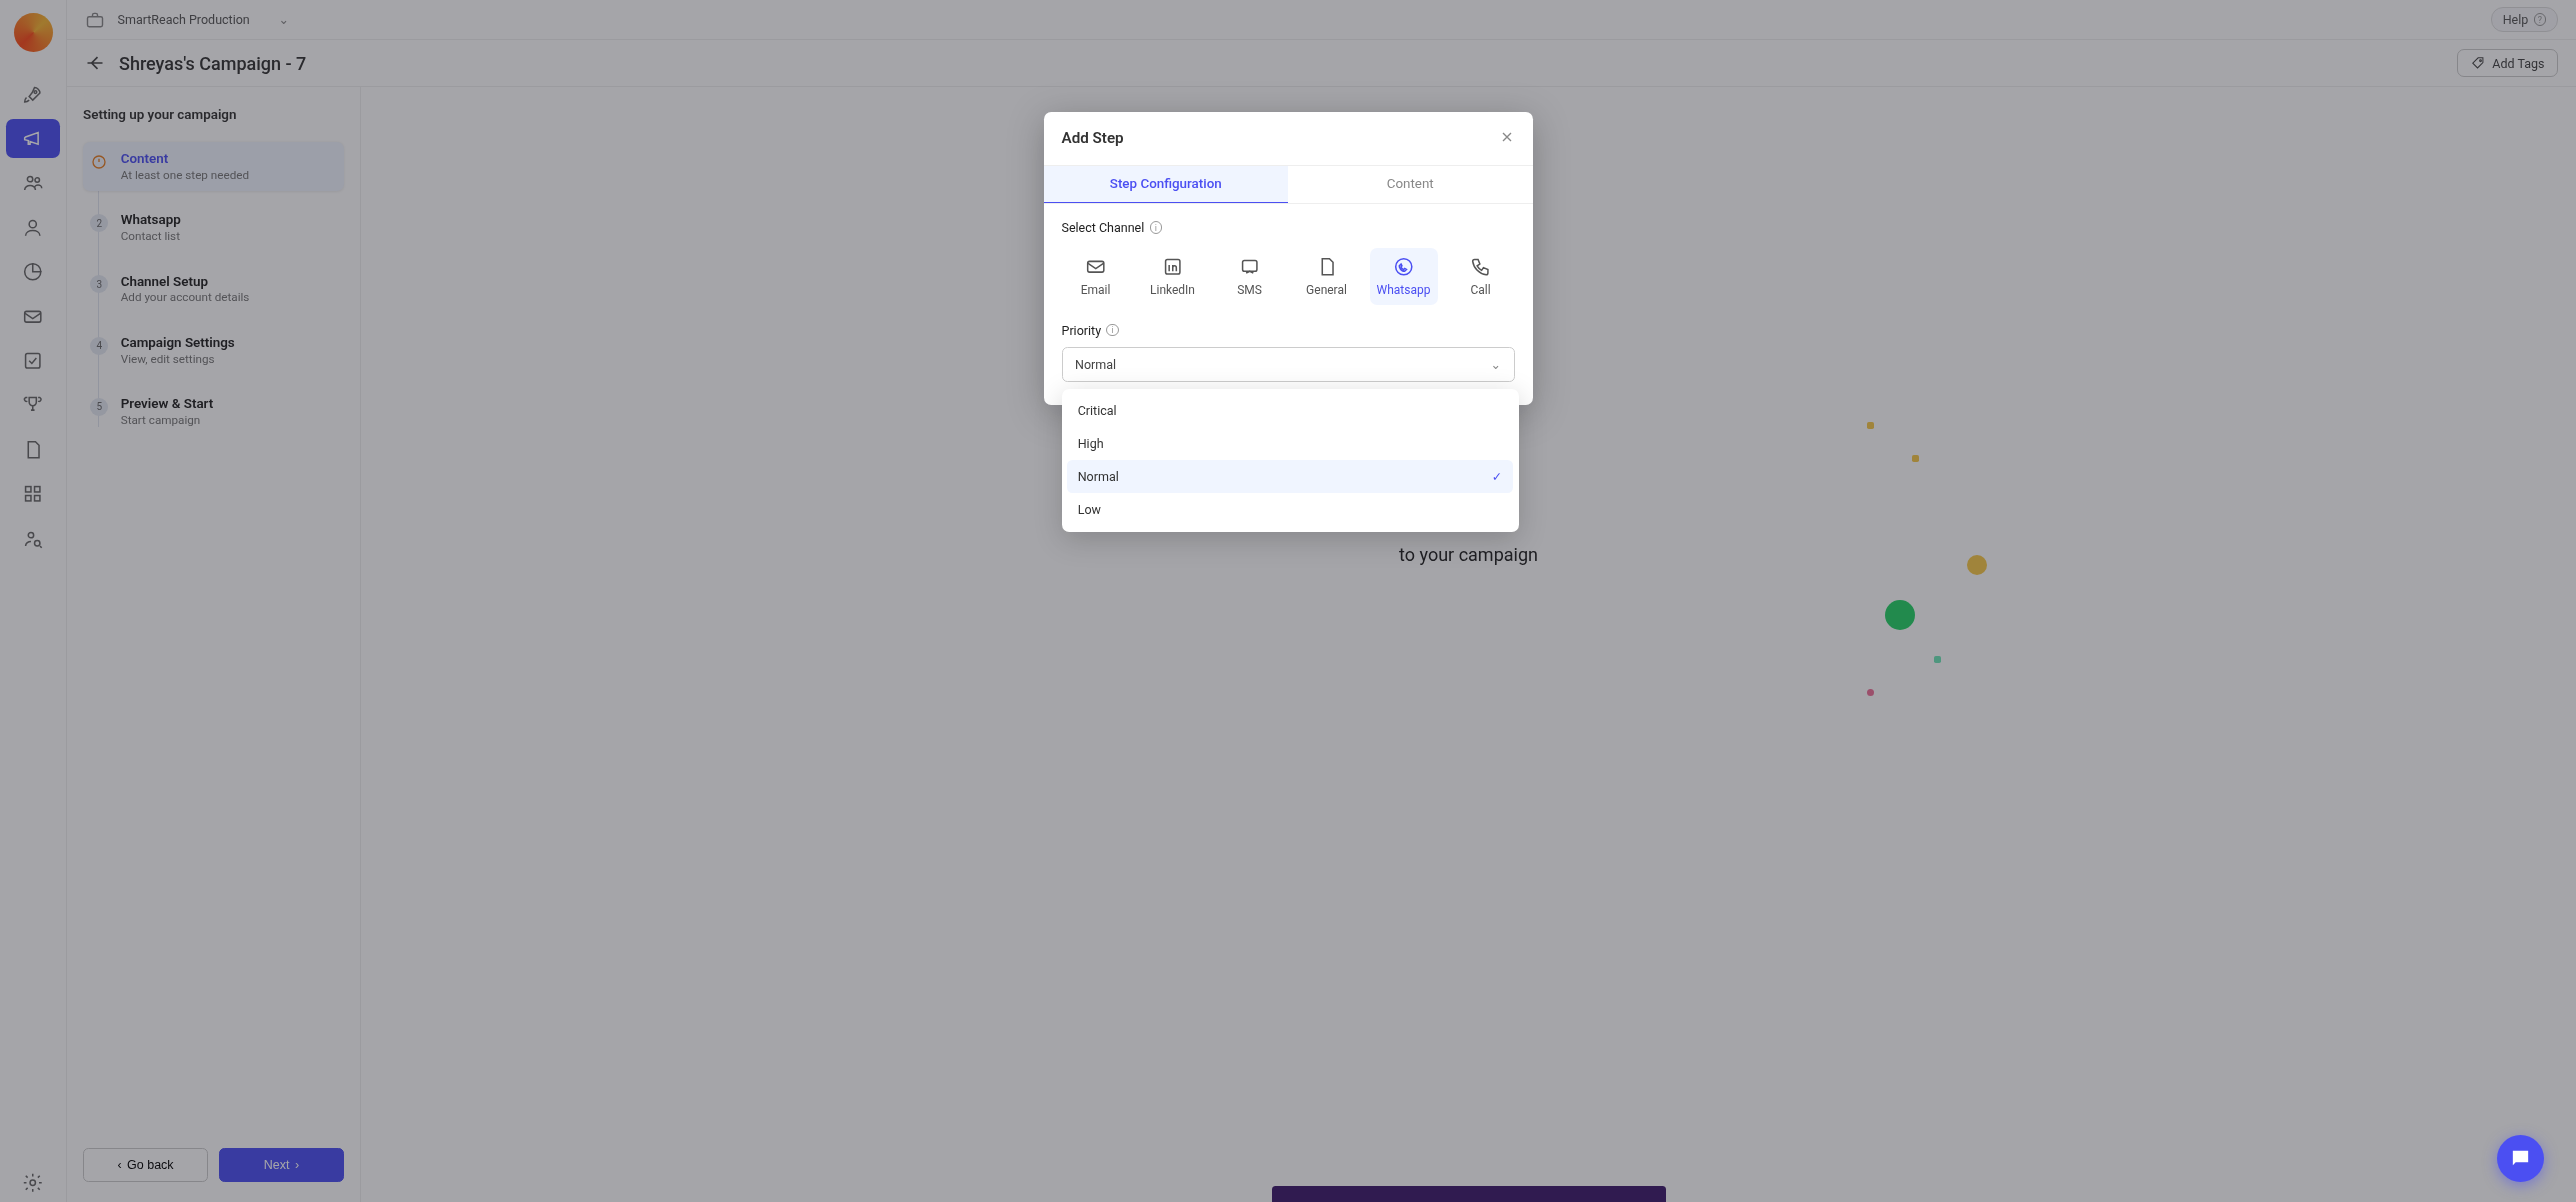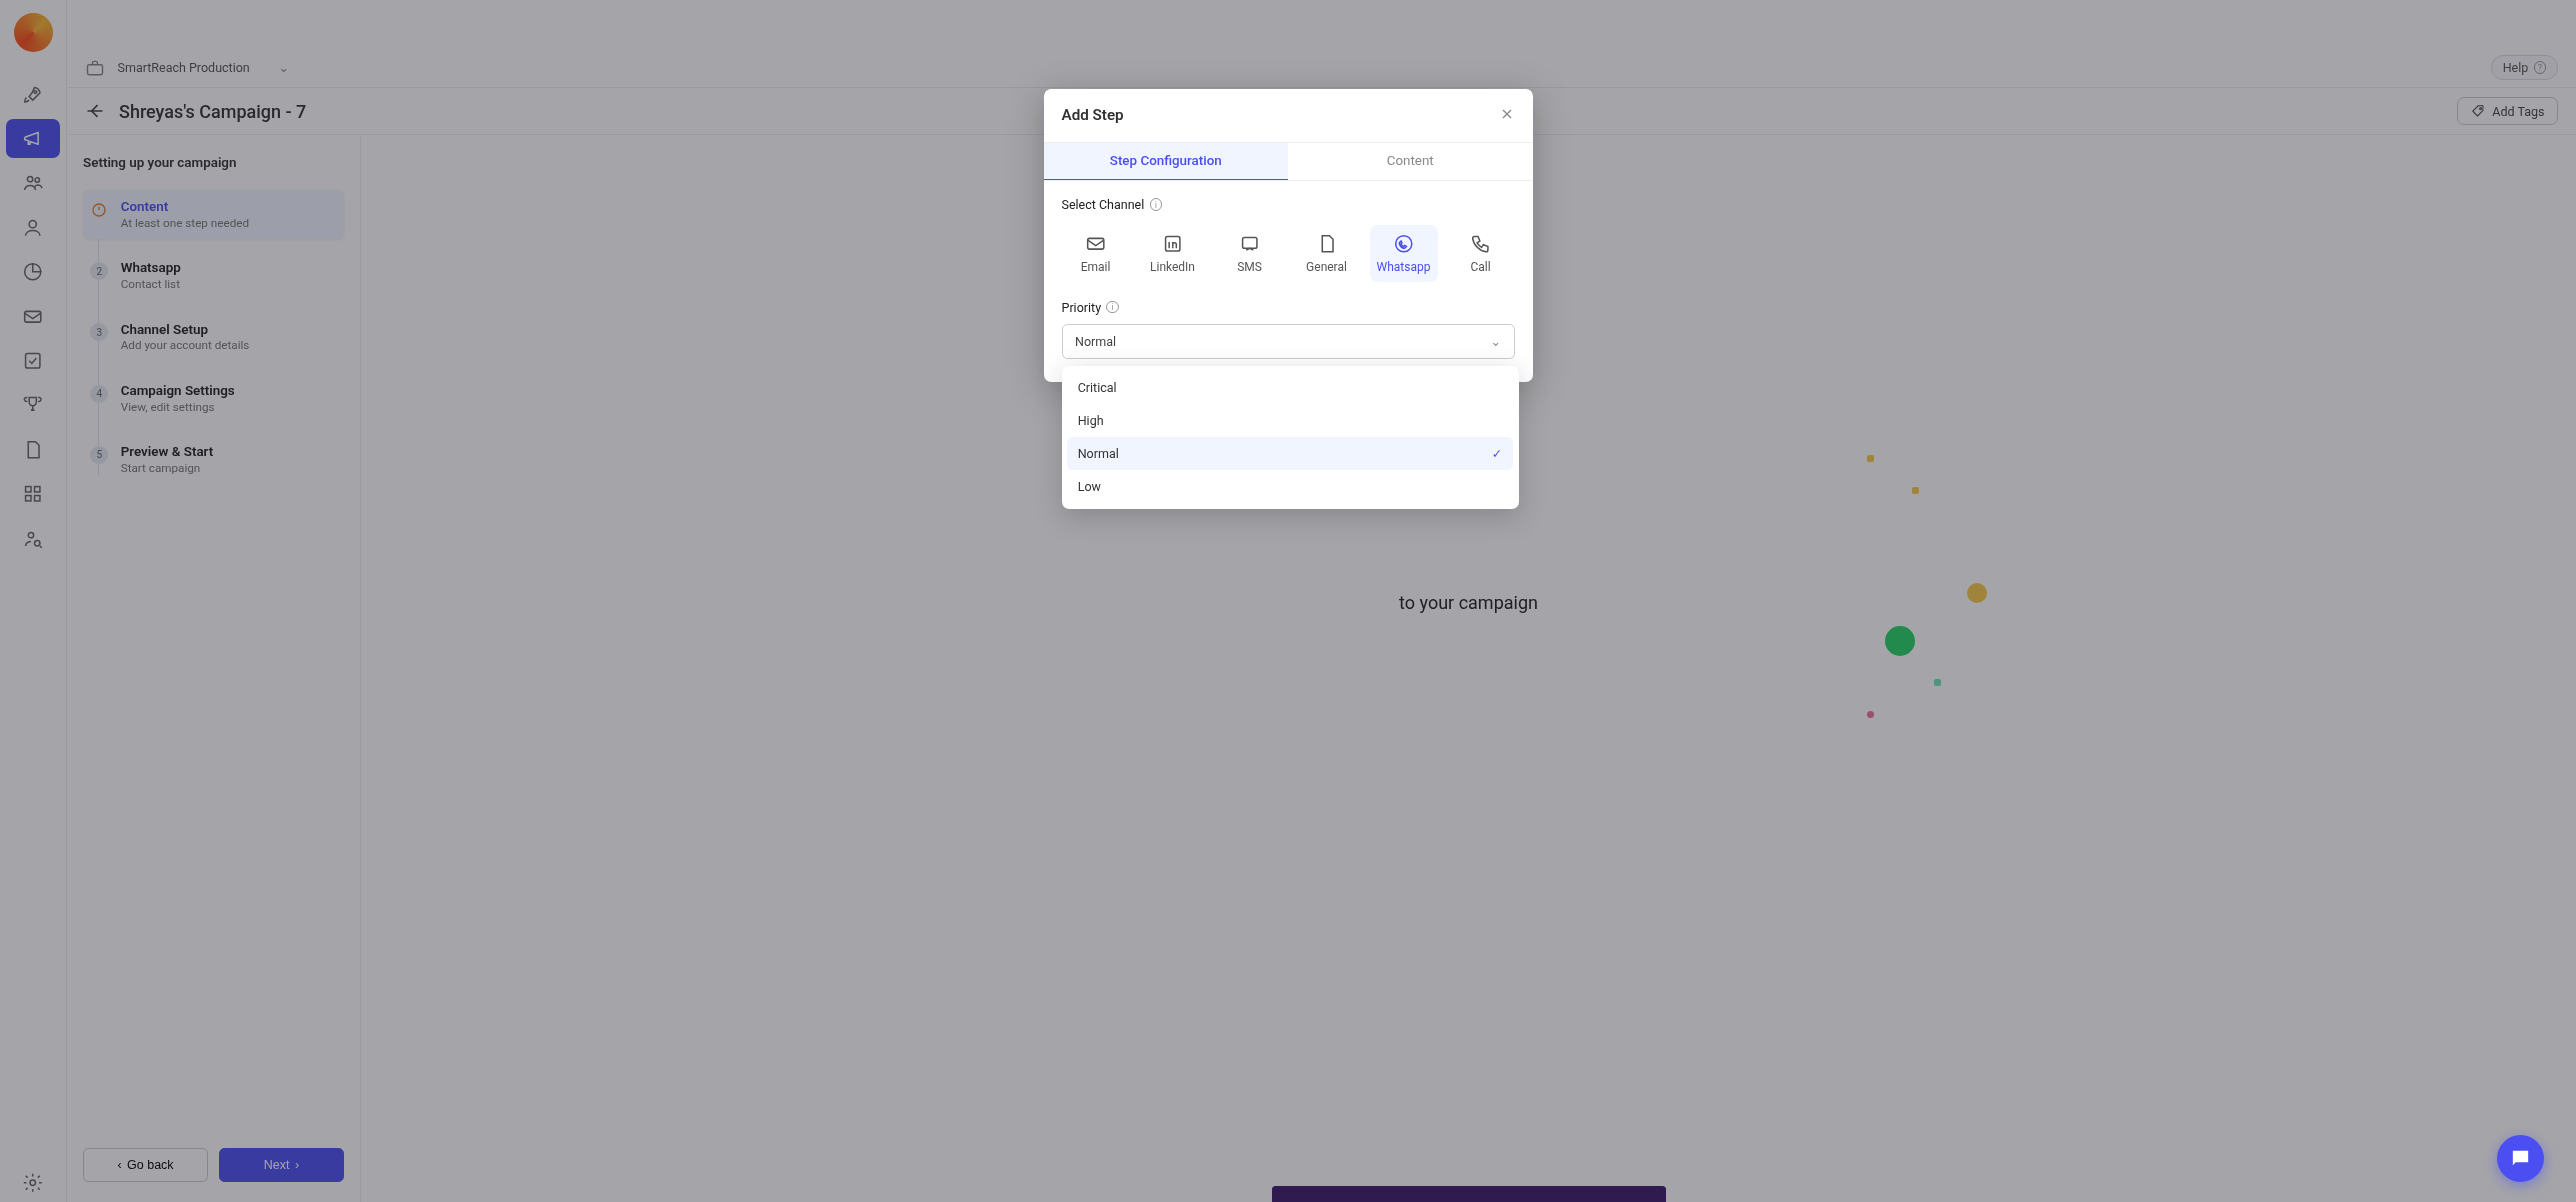--- a/index.html
+++ b/index.html
@@ -35,21 +35,21 @@
       width: 54px; height: 39px;
       border-radius: 7.2px;
       display: flex; align-items: center; justify-content: center;
       cursor: pointer;
       color: #666;
     }
     .nav-item.active { background: #4b4ff2; color: #fff; }
     .nav-item svg { width: 21.5px; height: 21.5px; }
     .nav-spacer { flex: 1; }
 
-    .main { flex: 1; display: flex; flex-direction: column; margin-top: 48px; }
+    .main { flex: 1; display: flex; flex-direction: column; }
 
     .topbar {
       height: 40px;
       display: flex; align-items: center;
       padding: 0 18px;
       gap: 12.5px;
       border-bottom: 0.9px solid #eee;
     }
     .workspace-select {
       display: flex; align-items: center; gap: 10.8px;
@@ -170,21 +170,21 @@
       border-radius: 3.6px 3.6px 0 0;
     }
 
     
     .dim {
       position: fixed; inset: 0;
       background: rgba(30,30,40,0.4);
       display: flex; align-items: flex-start; justify-content: center;
     }
     .modal {
-      margin-top: 89px;
+      margin-top: 112px;
       width: 489px;
       background: #fff;
       border-radius: 7.2px;
       box-shadow: 0 7.2px 36px rgba(0,0,0,0.25);
     }
     .modal-header {
       padding: 14.3px 18px;
       display: flex; align-items: center;
       font-size: 15.2px; font-weight: 600;
     }

